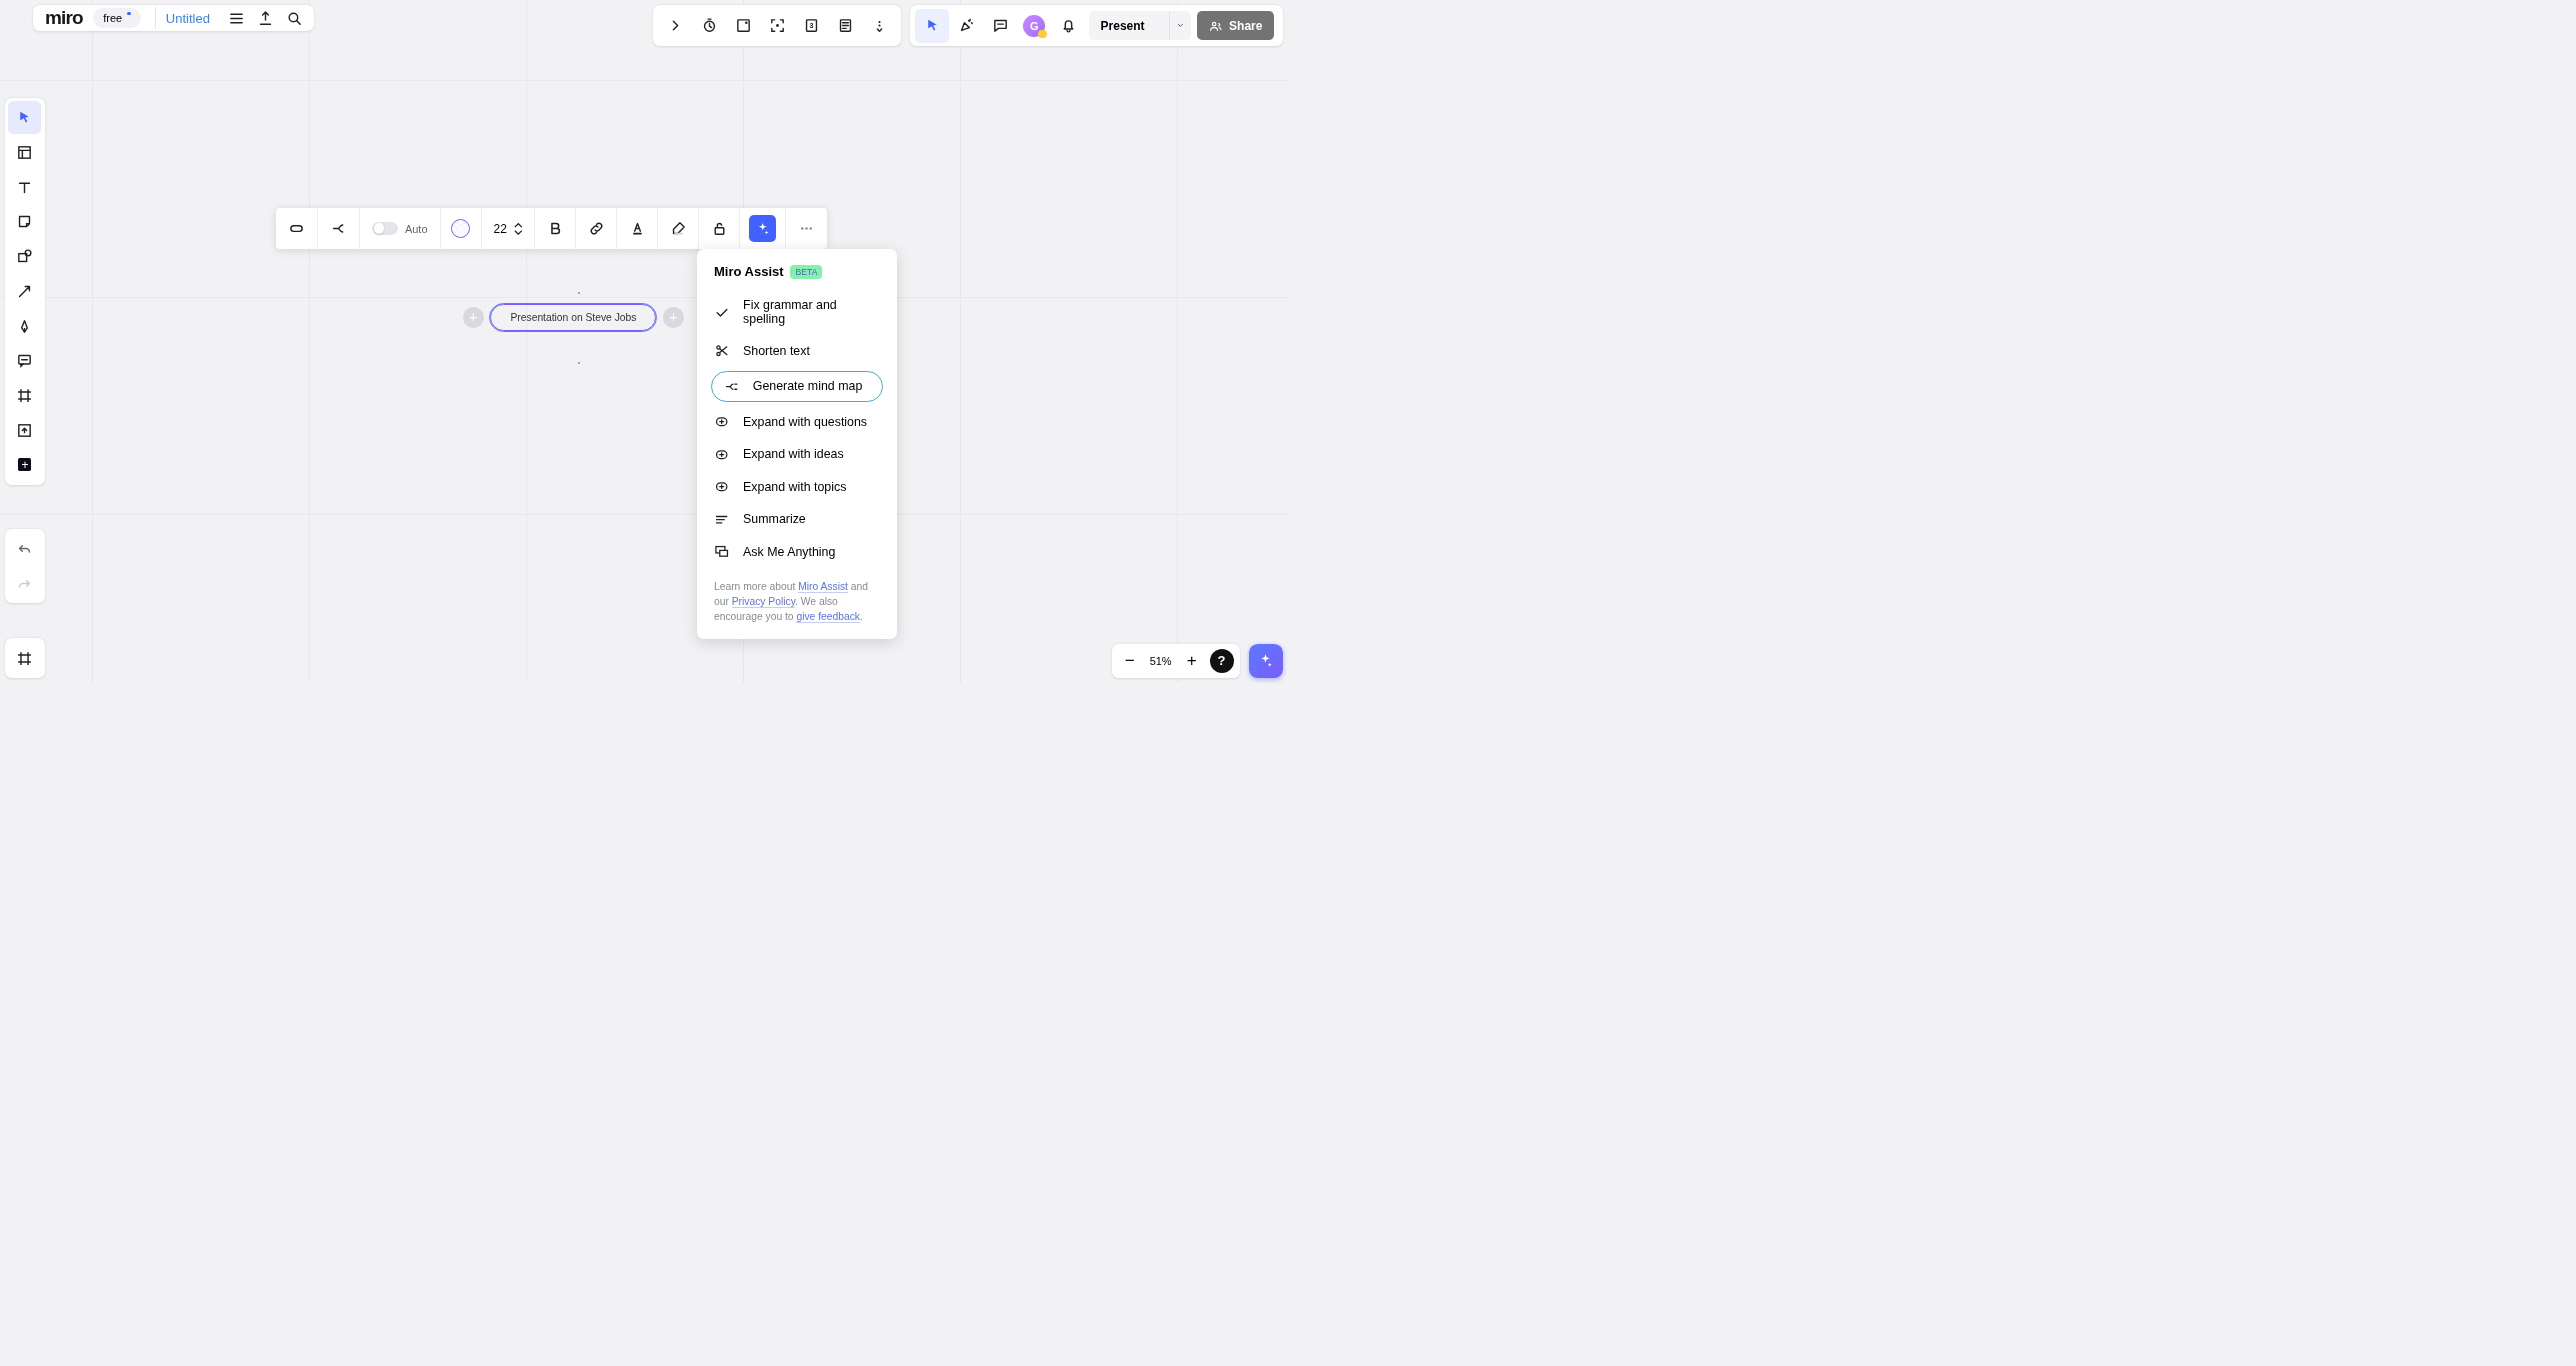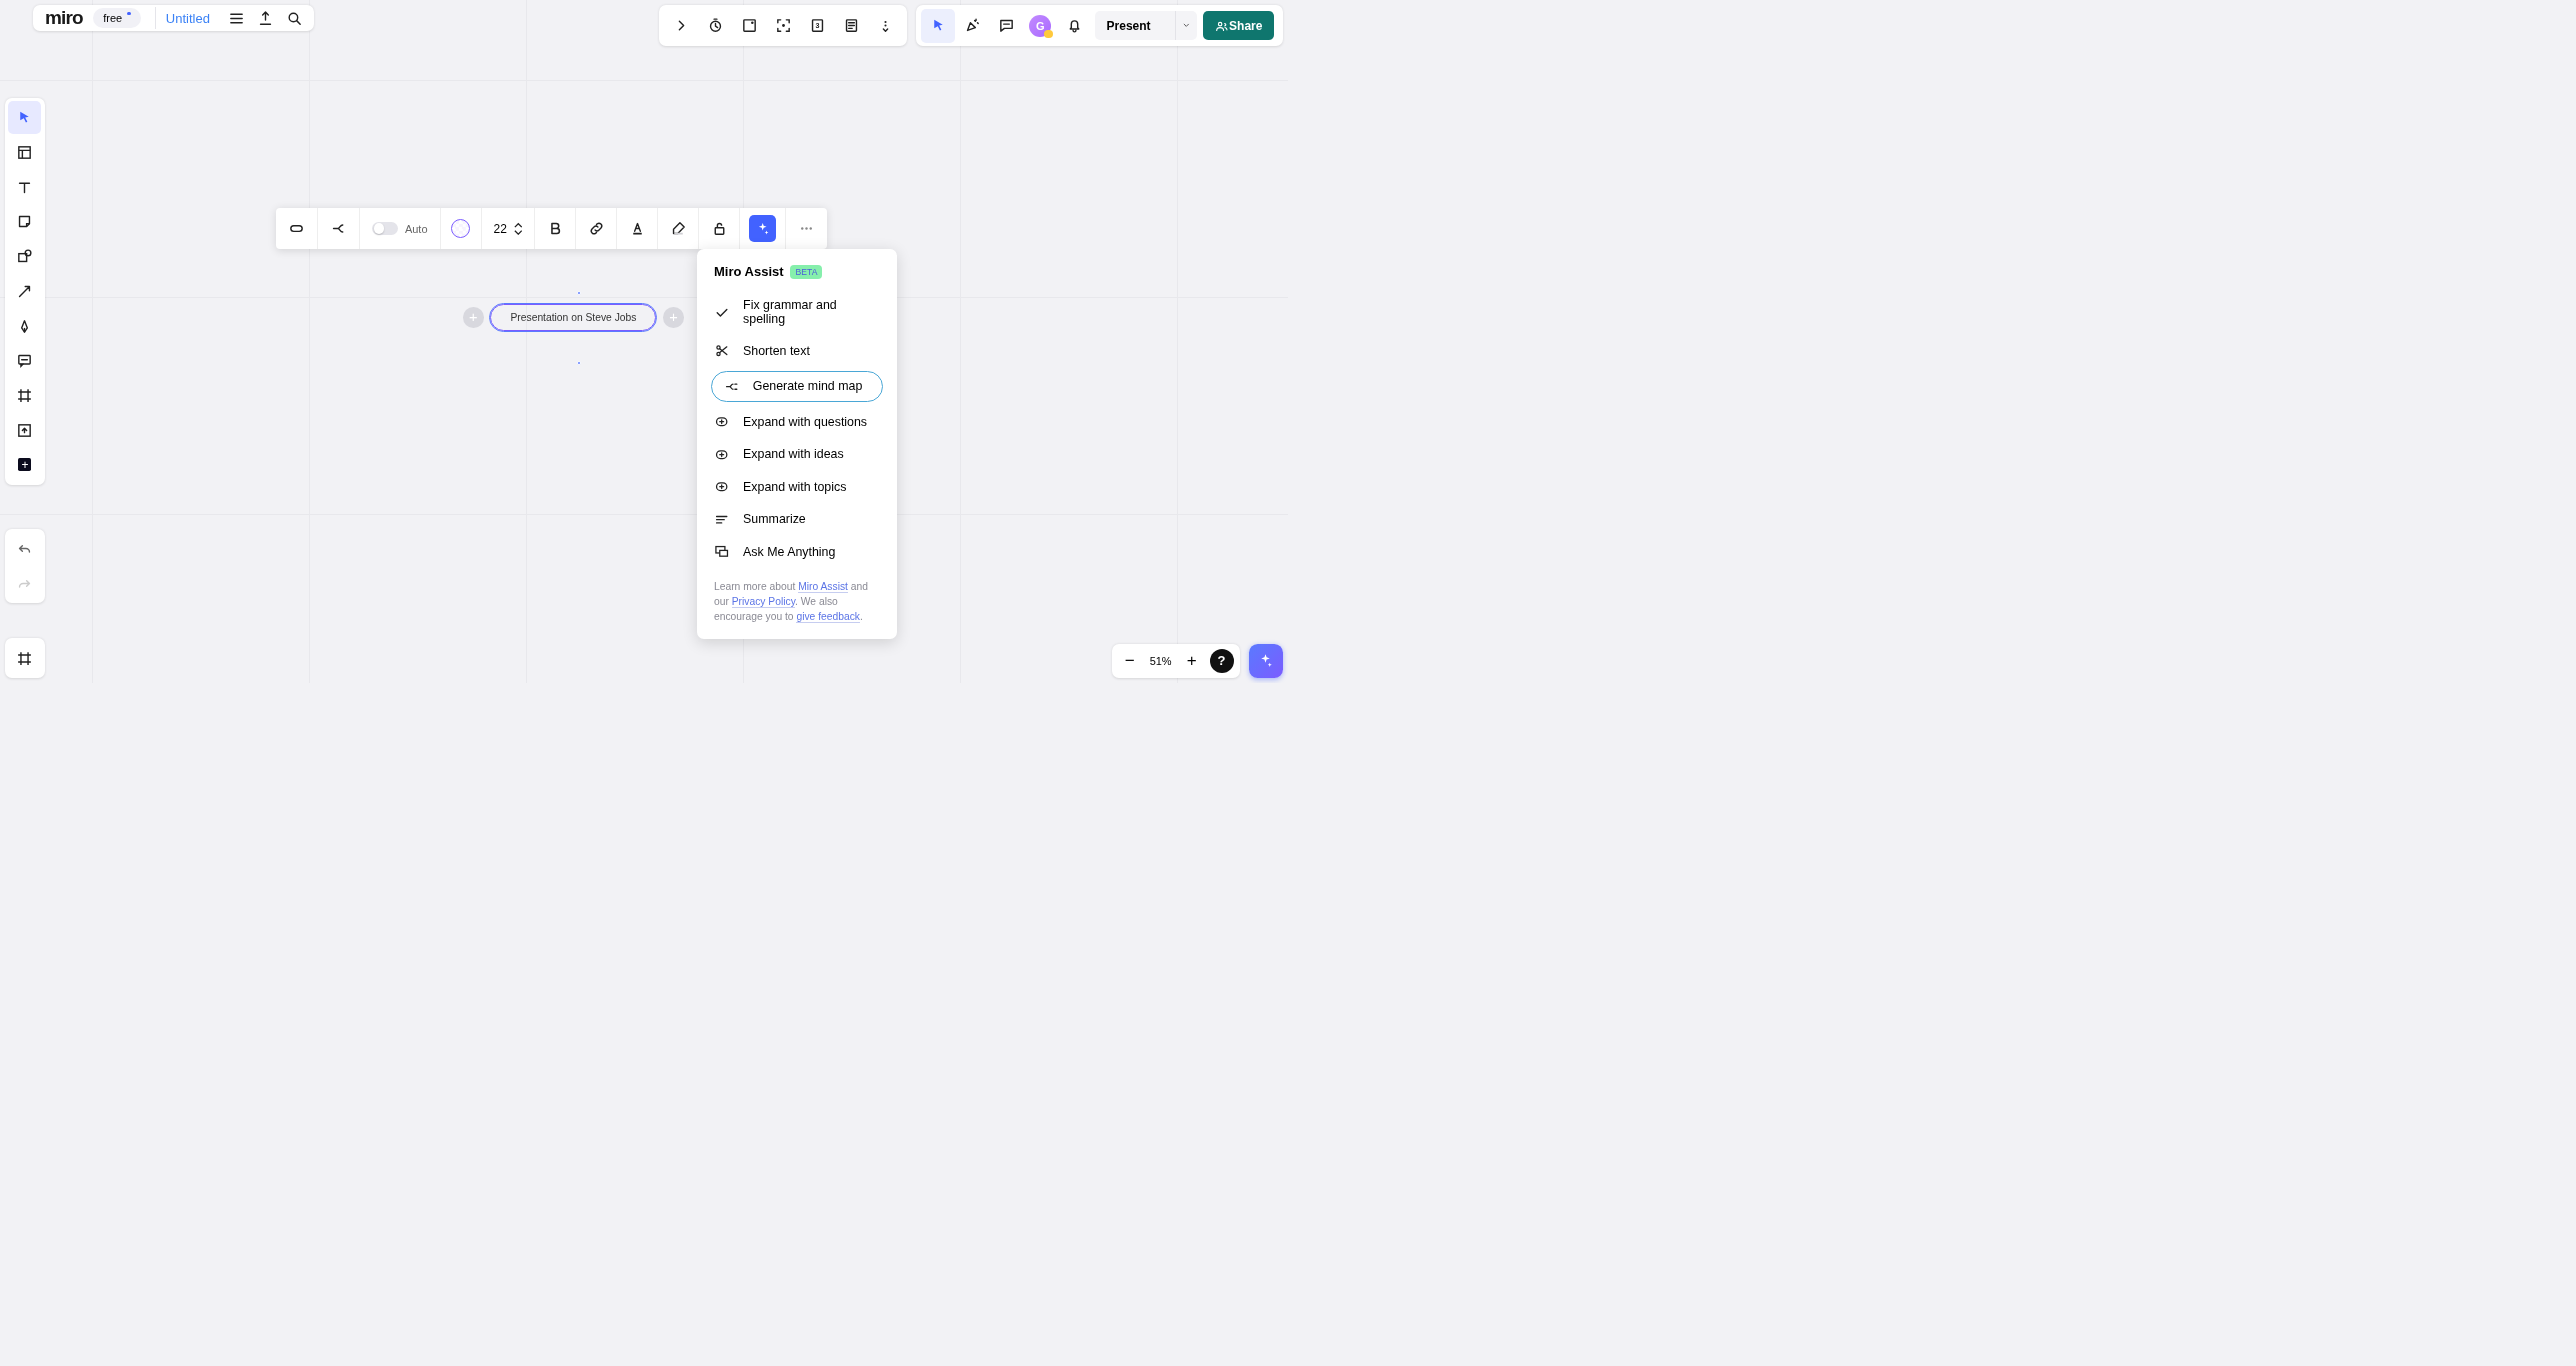--- a/index.html
+++ b/index.html
@@ -73,21 +73,21 @@
   display:flex; align-items:center; justify-content:center;
   border-radius:5.1px; cursor:pointer;
 }
 .tr-btn svg { width:17px; height:17px; }
 .tr-btn.active { background:#eceffd; }
 .avatar { width:22px; height:22px; border-radius:50%; background:linear-gradient(135deg,#c28bff,#a969ff); color:#fff; font-size:11px; font-weight:600; display:flex;align-items:center;justify-content:center; position:relative;}
 .avatar::after{content:'';position:absolute;right:-1.7px;bottom:-1.7px;width:8.6px;height:8.6px;background:#ffc93c;border-radius:50%;}
 .present-group { display:flex; align-items:center; gap:12px; background:#f4f4f7; border-radius:5.1px; height:29px; margin:0 3.4px;}
 .present-main { padding:0 12px; font-size:12px; font-weight:600;}
 .present-caret { width:22px; display:flex; align-items:center; justify-content:center; border-left:0.9px solid #e3e3e8; height:100%;}
-.share-btn { background:#0f766e; color:#fff; border-radius:5.1px; height:29px; padding:0 12px; display:flex; align-items:center; gap:0; font-size:12px; font-weight:600; margin:0 3.4px;}
+.share-btn { background:#737373; color:#fff; border-radius:5.1px; height:29px; padding:0 12px; display:flex; align-items:center; gap:6px; font-size:12px; font-weight:600; margin:0 3.4px;}
 .share-btn svg { width:13.7px; height:13.7px; }
 
 
 .side-toolbar {
   position:absolute; left:5.1px; top:98px;
   background:#fff; border-radius:6.9px;
   box-shadow:0 0.9px 2.6px rgba(0,0,0,.12);
   padding:3.4px; display:flex; flex-direction:column; gap:1.7px;
 }
 .side-btn { width:33px; height:33px; display:flex; align-items:center; justify-content:center; border-radius:5.1px; cursor:pointer;}

